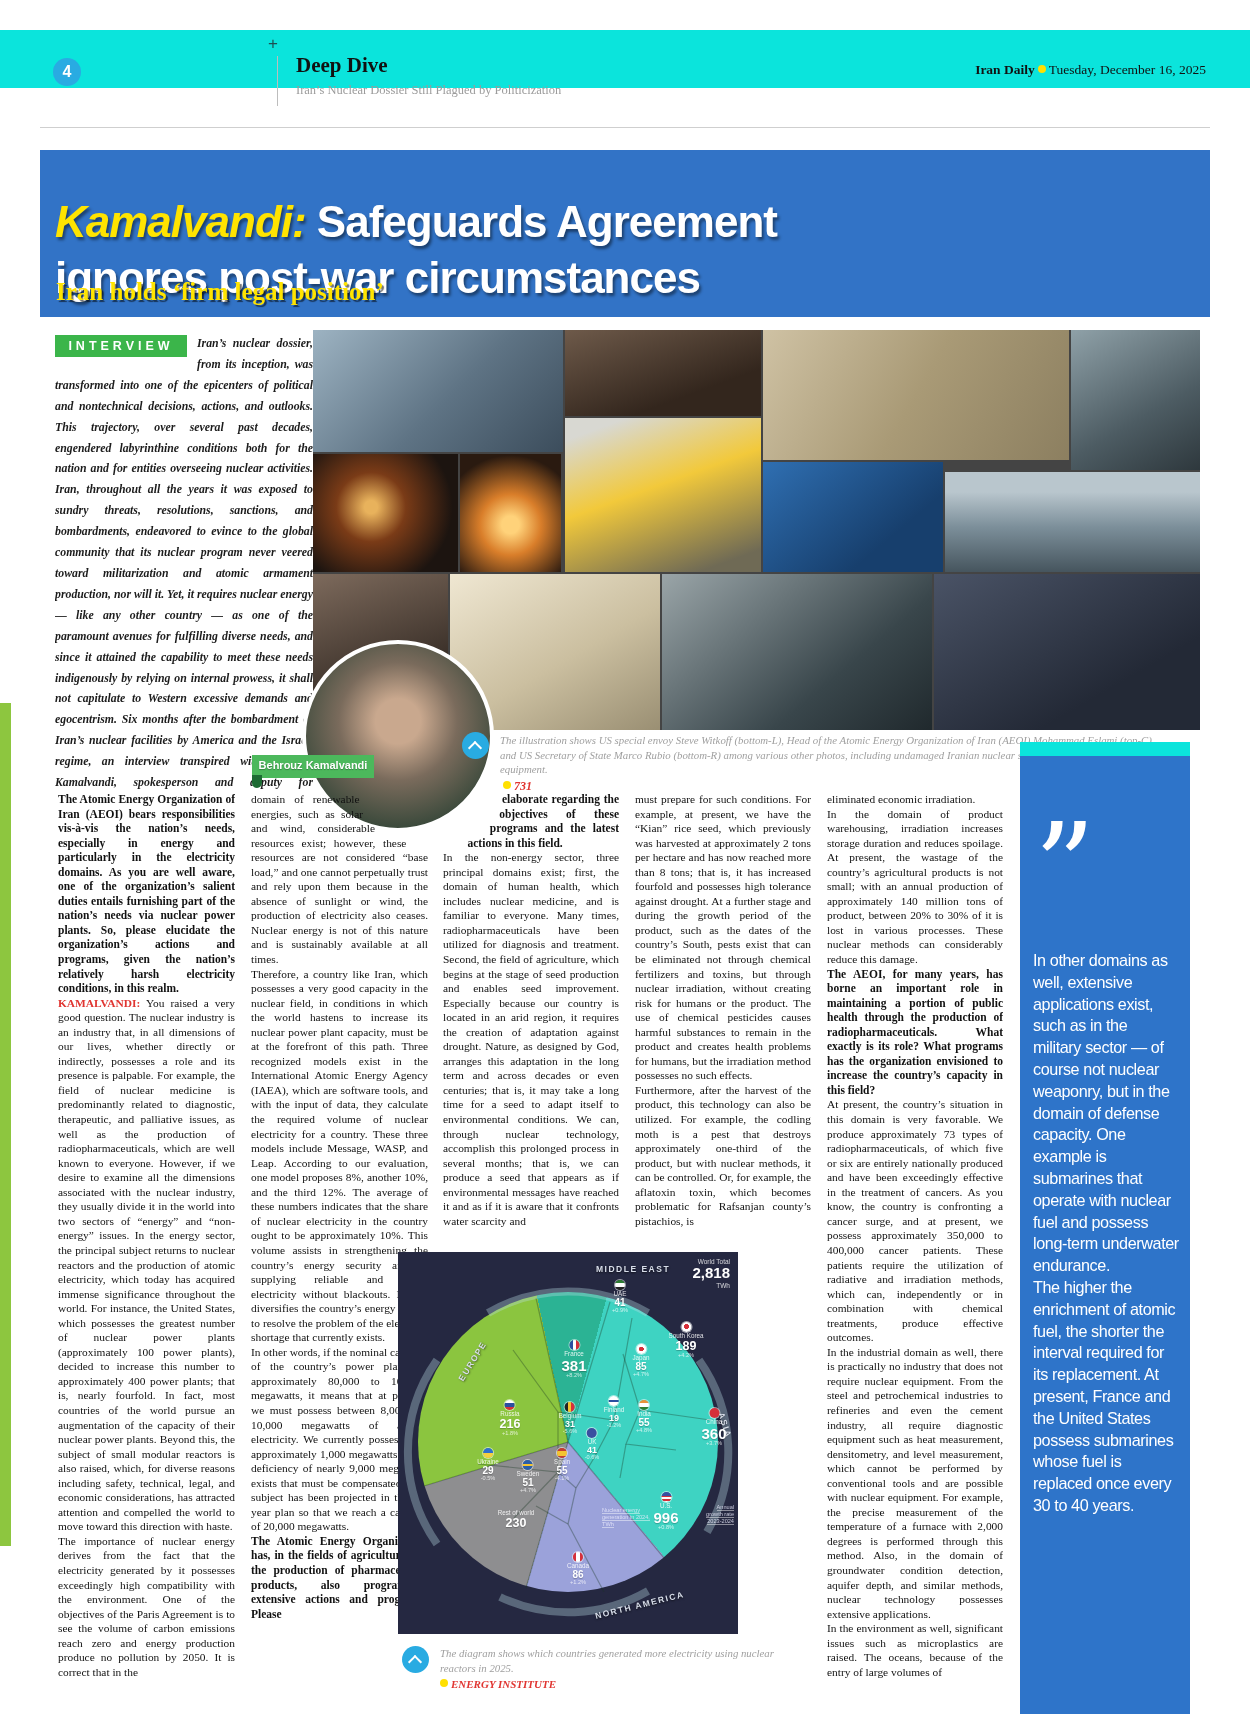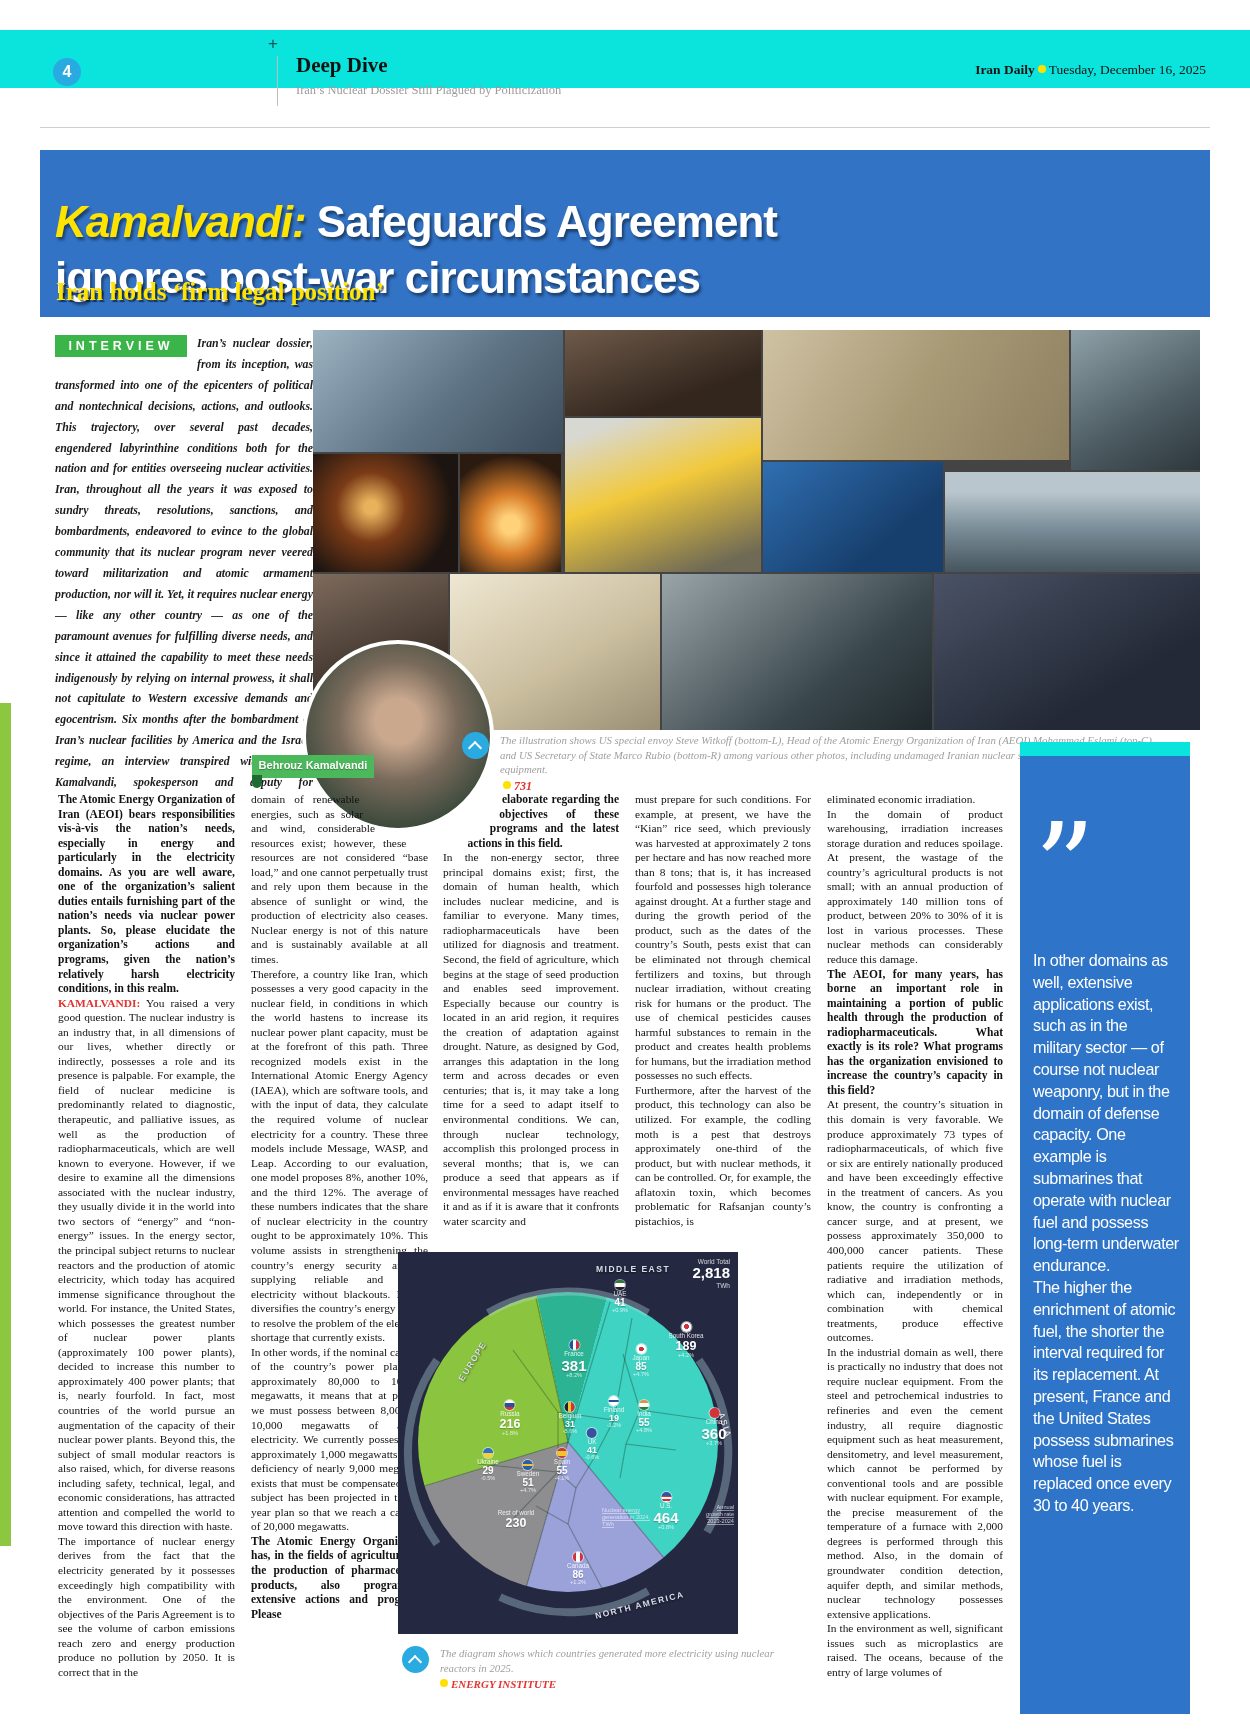--- a/index.html
+++ b/index.html
@@ -340,21 +340,21 @@
         </div>
         <div class="clab sz-lg" style="left: 316px; top: 156px;">
           <div class="flag f-cn"></div>
           <div class="nm">China</div>
     <div class="vl">360</div>
           <div class="dl">+3.7%</div>
         </div>
         <div class="clab sz-lg" style="left: 268px; top: 240px;">
           <div class="flag f-us"></div>
           <div class="nm">U.S.</div>
-    <div class="vl">464</div>
+    <div class="vl">996</div>
           <div class="dl">+0.8%</div>
         </div>
         <div class="clab sz-sm" style="left: 180px; top: 300px;">
           <div class="flag f-ca"></div>
           <div class="nm">Canada</div>
     <div class="vl">86</div>
           <div class="dl">+1.2%</div>
         </div>
         <div class="clab sz-md" style="left: 118px; top: 258px;">
           <div class="nm">Rest of world</div>

